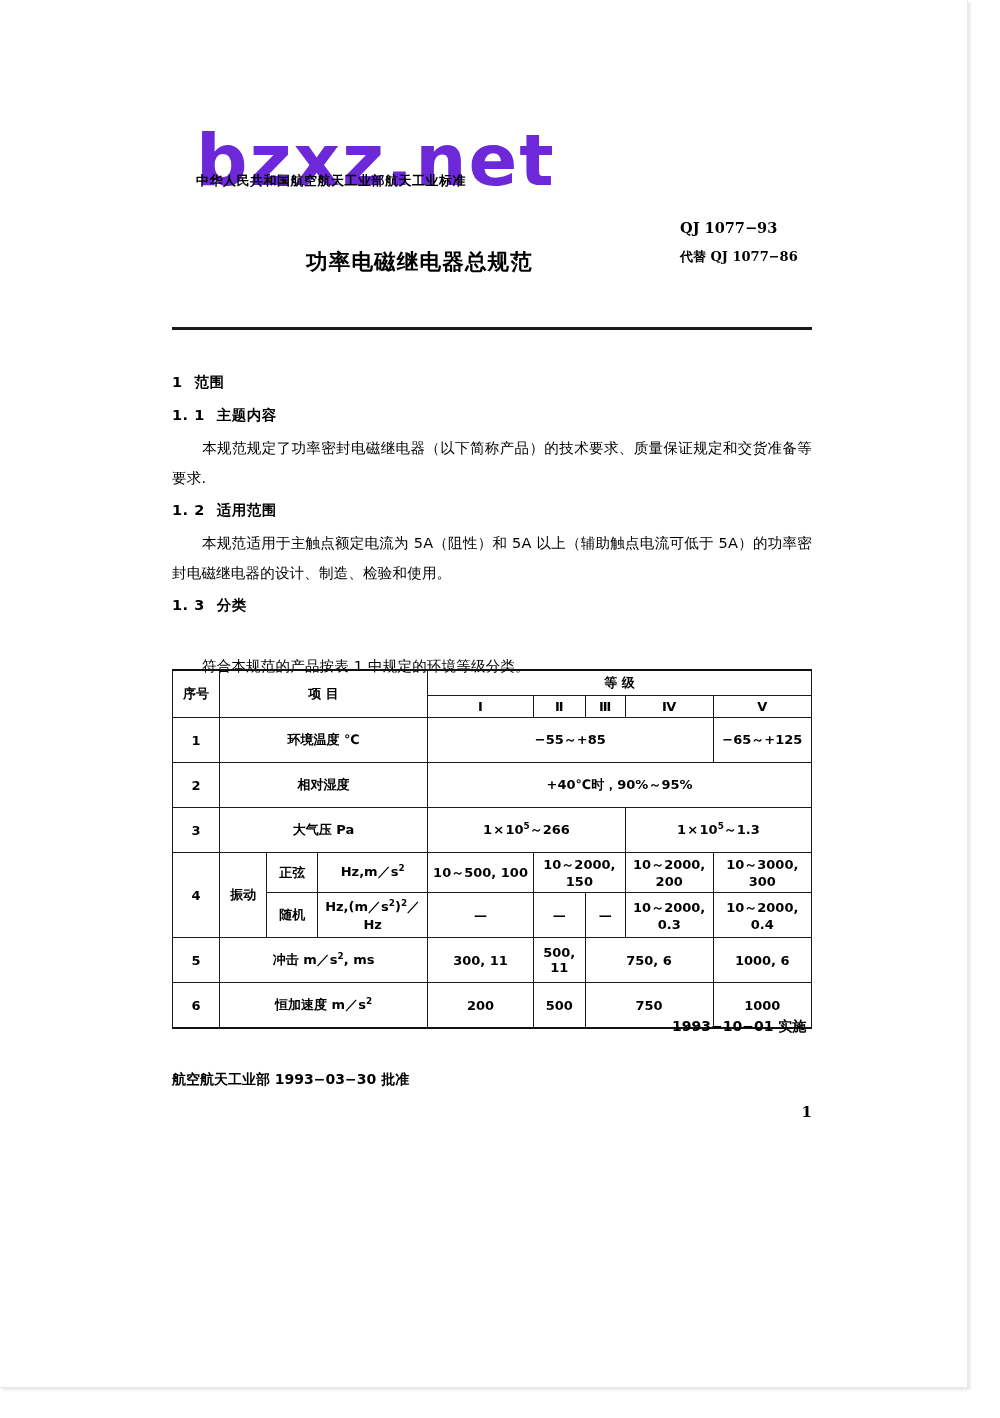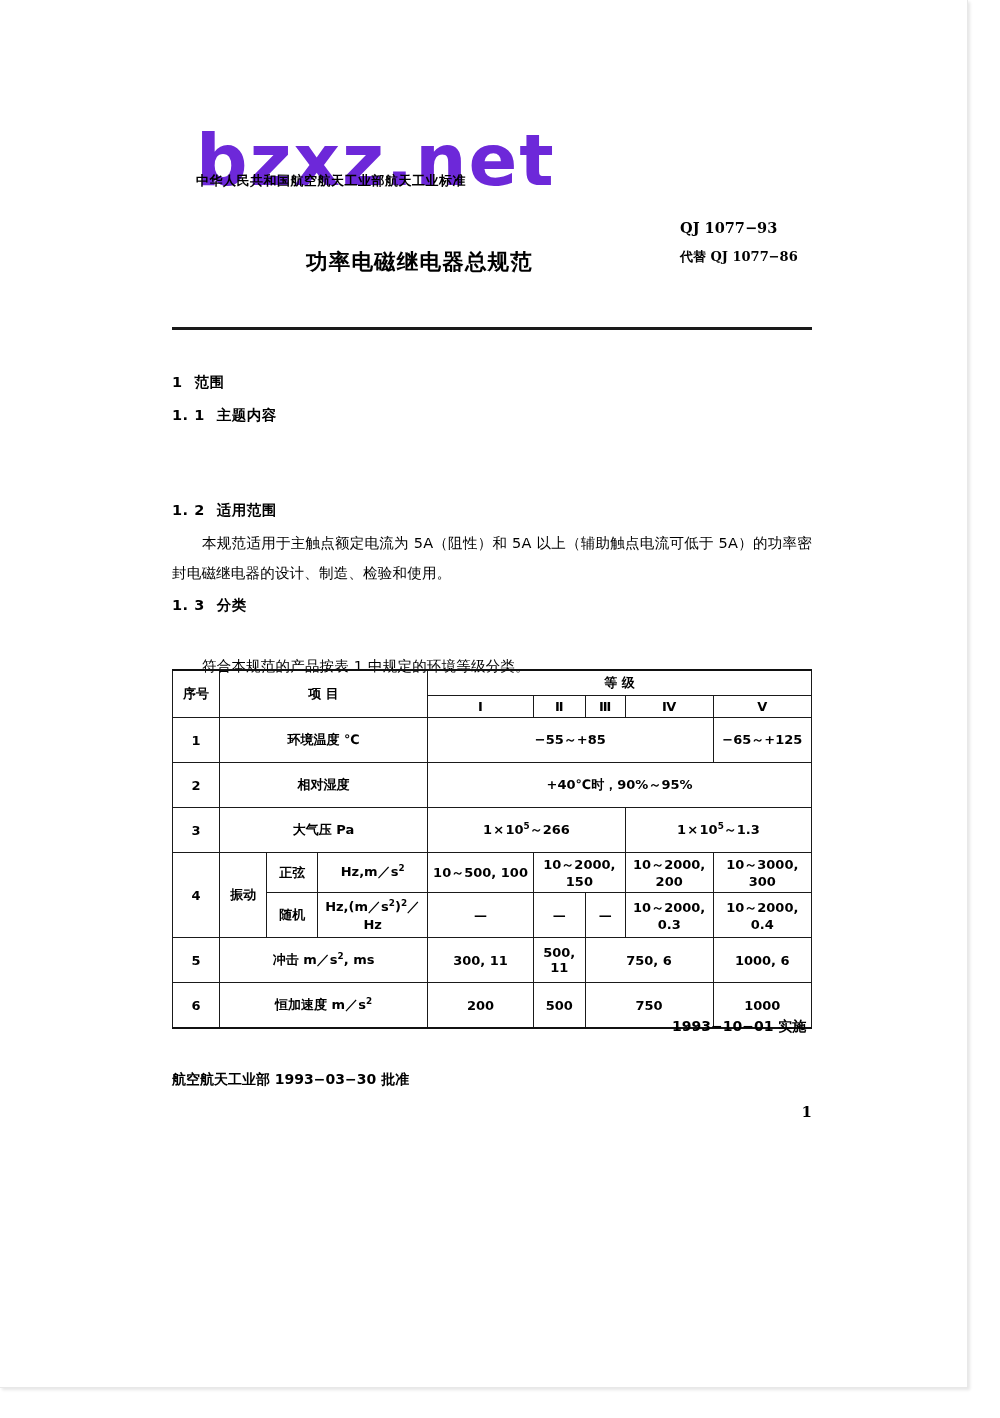--- a/index.html
+++ b/index.html
@@ -188,20 +188,21 @@
   <div class="rule"></div>
 
   <div class="sec-head" style="left:172px; top:373px;">
     <span class="num">1</span><span>范围</span>
   </div>
 
   <div class="sec-head" style="left:172px; top:406px;">
     <span class="num">1. 1</span><span>主题内容</span>
   </div>
 
+  <div class="para" style="top:433px;"><span class="ind"></span><span>本规范规定了功率密封电磁继电器（以下简称产品）的技术要求、质量保证规定和交货准备等要求.</span></div>
 
   <div class="sec-head" style="left:172px; top:501px;">
     <span class="num">1. 2</span><span>适用范围</span>
   </div>
 
   <div class="para" style="top:528px;"><span class="ind"></span><span>本规范适用于主触点额定电流为 5A（阻性）和 5A 以上（辅助触点电流可低于 5A）的功率密封电磁继电器的设计、制造、检验和使用。</span></div>
 
   <div class="sec-head" style="left:172px; top:596px;">
     <span class="num">1. 3</span><span>分类</span>
   </div>

